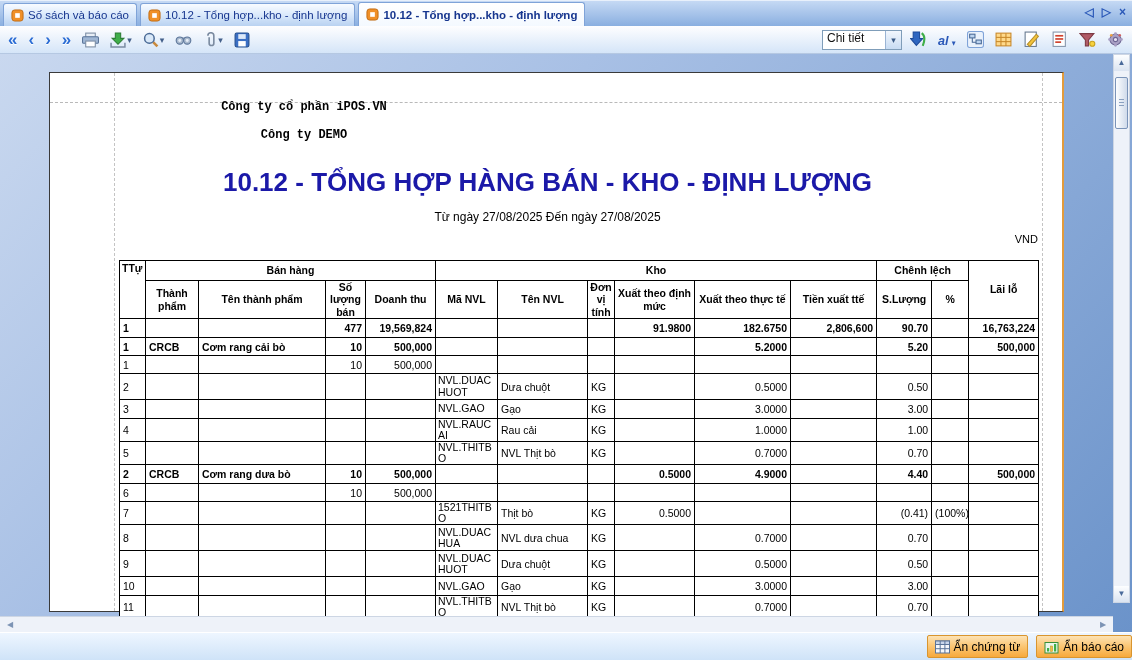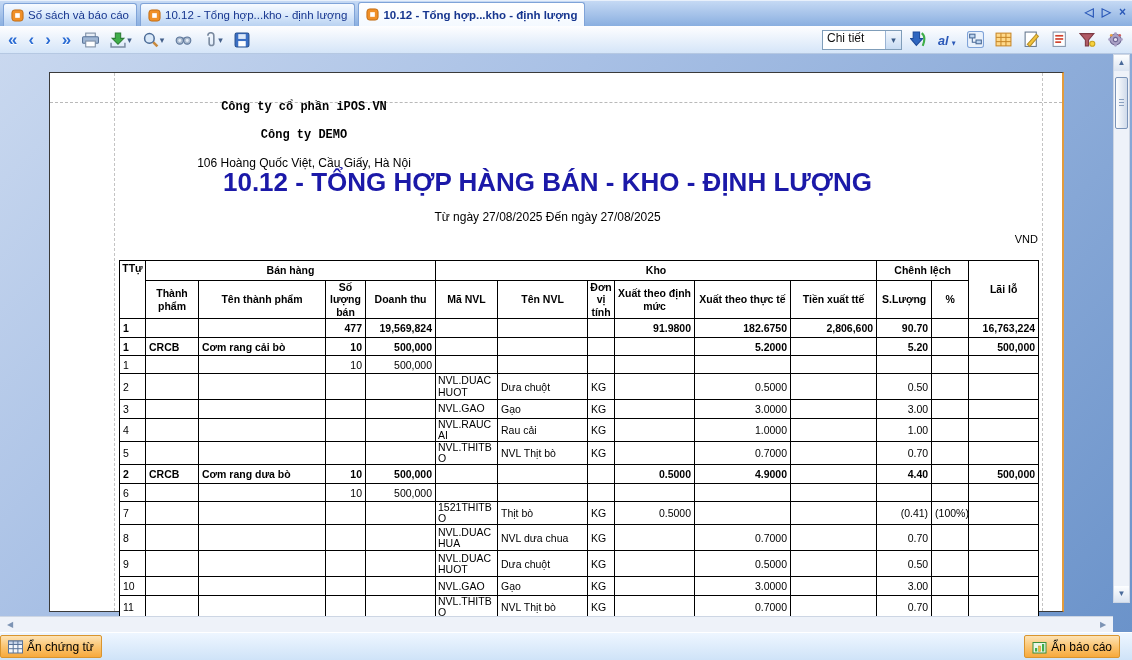--- a/index.html
+++ b/index.html
@@ -41,41 +41,41 @@
   .rpt-center { position:absolute; text-align:center; color:#000; }
   .rpt-company { font-weight:bold; font-size:12px;font-family:Liberation Mono, monospace; }
   .rpt-title { position:absolute; left:69px; width:857px; text-align:center; font-size:26px; font-weight:bold; color:#1b19a8; letter-spacing:0px; }
   .rpt-date { position:absolute; left:69px; width:857px; text-align:center; font-size:12px; color:#000; }
   .rpt-vnd { position:absolute; left:69px; width:919px; text-align:right; font-size:11px; color:#000; }
 
   
   table.rpt { position:absolute; left:69px; top:187px; width:919px; border-collapse:collapse; table-layout:fixed; font-size:10.5px; color:#000; background:#fff; }
   table.rpt th, table.rpt td { border:1px solid #000; overflow:hidden; }
   table.rpt th { font-weight:bold; text-align:center; vertical-align:middle; padding:0 1px; line-height:1.15; }
-  table.rpt th.corner { text-align:center; vertical-align:top; padding:1px 2px; }
+  table.rpt th.corner { text-align:left; vertical-align:top; padding:1px 2px; }
   table.rpt tr.ghead { height:20px; }
   table.rpt tr.chead { height:38px; }
   table.rpt td { padding:0 3px; vertical-align:middle; }
   table.rpt td.al-l { text-align:left; }
   table.rpt td.al-r { text-align:right; }
   table.rpt td.code { word-break:break-all; line-height:1.05; padding:0 1px 0 2px; }
   table.rpt tr.bold { font-weight:bold; }
 
   
   .vscroll { position:absolute; top:0; right:2px; width:17px; height:549px; background:#eef2f9; border:1px solid #cdd6e4; }
   .sbtn { position:absolute; left:0; width:15px; height:16px; text-align:center; font-size:8px; color:#4a6a9a; line-height:16px; background:linear-gradient(180deg,#fdfeff,#dbe4f1); }
   .vthumb { position:absolute; left:1px; top:22px; width:13px; height:52px; border:1px solid #7a93b8; border-radius:2px;
             background:linear-gradient(90deg,#fdfeff,#cfdaea); }
   .vthumb::after { content:""; position:absolute; left:3px; right:3px; top:50%; margin-top:-4px; height:8px;
             background:repeating-linear-gradient(180deg,#8aa0c0 0 1px,transparent 1px 3px); }
   .hscroll { position:absolute; left:0; bottom:0; height:16px; width:1113px; background:#eef2f9; border-top:1px solid #cdd6e4; }
   .hbtn { position:absolute; top:0; width:16px; height:15px; text-align:center; font-size:8px; color:#7d94b5; line-height:15px; }
 
   
-  .bottombar { height:28px; flex:none; background:linear-gradient(180deg,#eef6ff,#cfe3f8); border-top:1px solid #ffffff; display:flex; align-items:center; justify-content:space-between; gap:8px; padding-right:12px; }
+  .bottombar { height:28px; flex:none; background:linear-gradient(180deg,#eef6ff,#cfe3f8); border-top:1px solid #ffffff; display:flex; align-items:center; justify-content:flex-end; gap:8px; padding-right:0; }
   .obtn { display:flex; align-items:center; gap:4px; height:23px; padding:0 7px; font-size:12px; color:#000;
           background:linear-gradient(180deg,#fde3b5 0%,#fbc878 45%,#f7a93c 100%); border:1px solid #d9952f; border-radius:2px; }
 </style>
 </head>
 <body>
 
 <div class="app">
 
 
   <div class="tabbar">
@@ -238,21 +238,20 @@
   </div>
 
   <div class="viewer">
     <div class="page">
       <div class="guide-h" style="top:29px;"></div>
       <div class="guide-v" style="left:64px;"></div>
       <div class="guide-v" style="left:992px;"></div>
 
       <div class="rpt-center rpt-company" style="left:69px; top:27px; width:370px;">Công ty cổ phần iPOS.VN</div>
       <div class="rpt-center rpt-company" style="left:69px; top:55px; width:370px;">Công ty DEMO</div>
-      <div class="rpt-center" style="left:69px; top:83px; width:370px; font-size:12px;">106 Hoàng Quốc Việt, Cầu Giấy, Hà Nội</div>
 
       <div class="rpt-title" style="top:94px;">10.12 - TỔNG HỢP HÀNG BÁN - KHO - ĐỊNH LƯỢNG</div>
       <div class="rpt-date" style="top:137px;">Từ ngày 27/08/2025 Đến ngày 27/08/2025</div>
       <div class="rpt-vnd" style="top:160px;">VND</div>
 
       <table class="rpt">
         <colgroup>
             <col style="width: 26px;">
             <col style="width: 53px;">
             <col style="width: 127px;">

